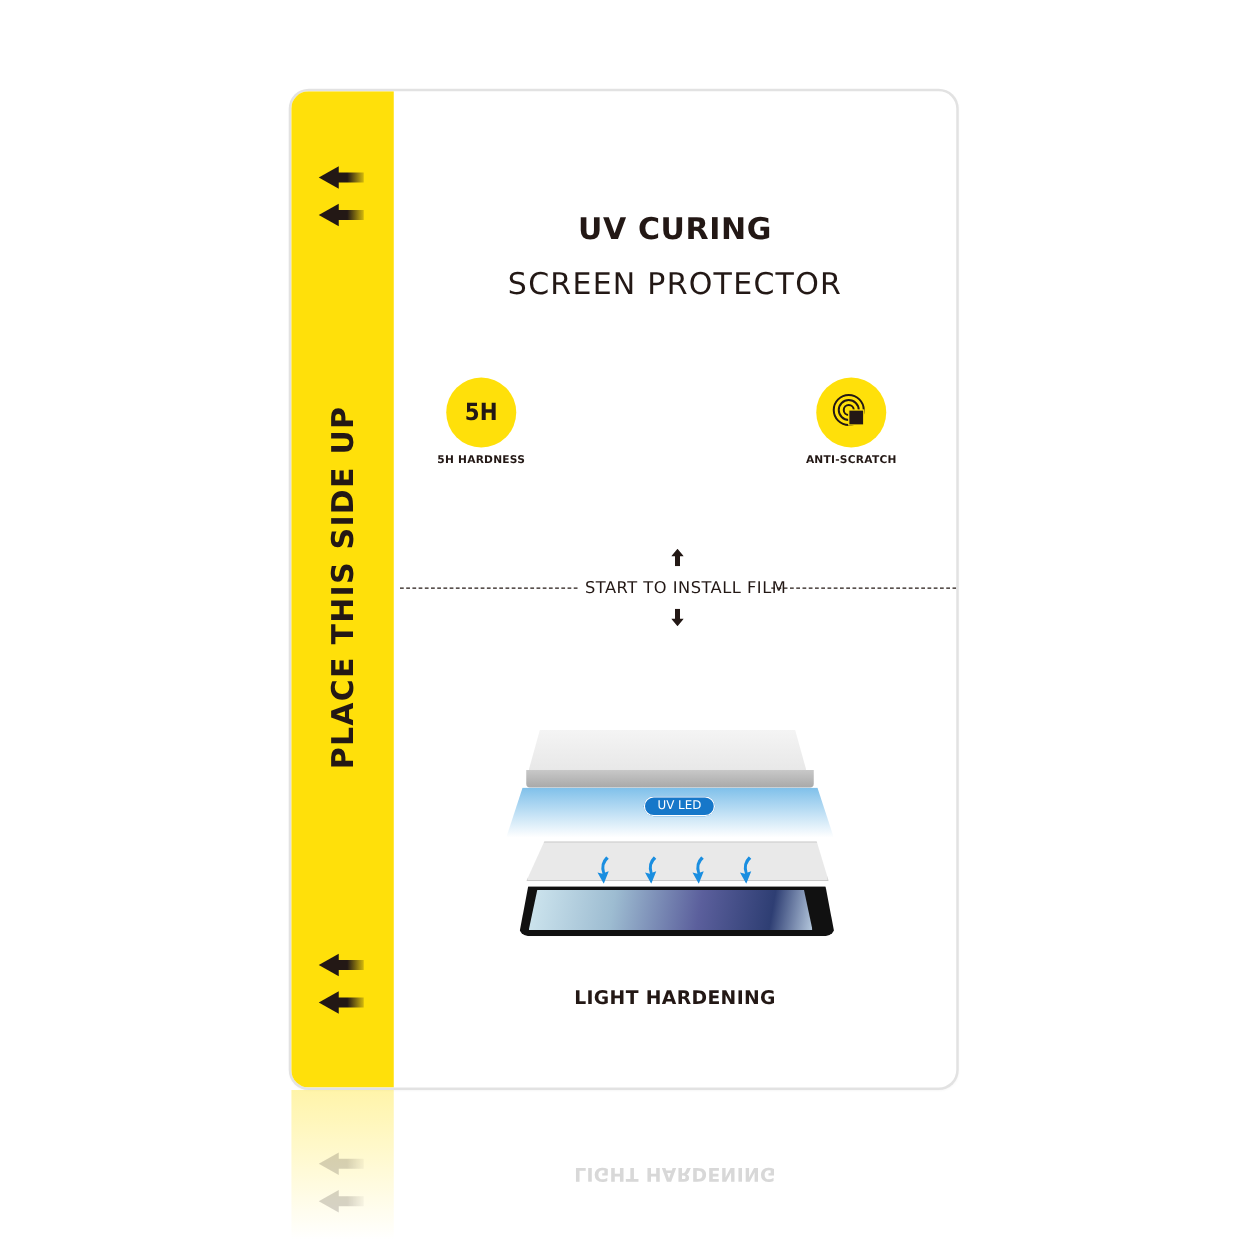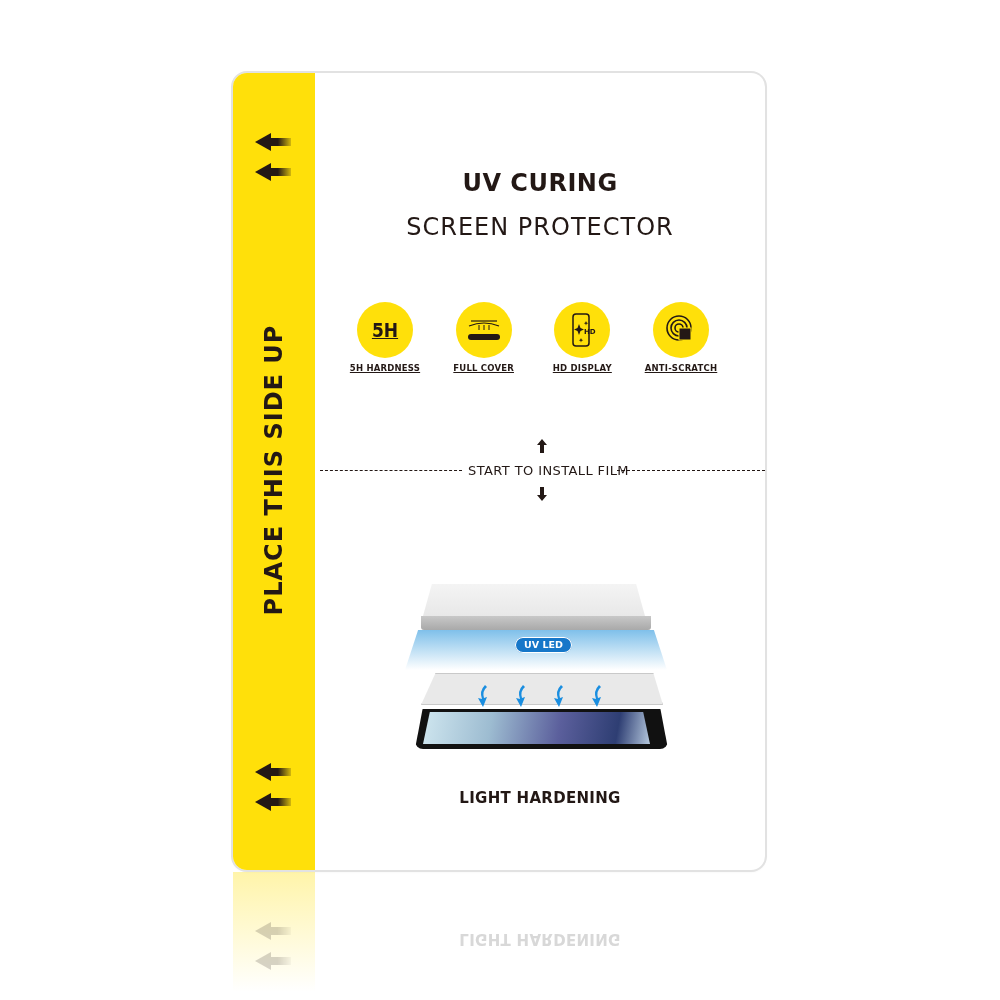--- a/index.html
+++ b/index.html
@@ -36,21 +36,21 @@
   .title1 {
     position: absolute; top: 96px; left: 0; right: 0; text-align: center;
     font-weight: bold; font-size: 24px; letter-spacing: 0.5px;
   }
   .title2 {
     position: absolute; top: 140px; left: 0; right: 0; text-align: center;
     font-weight: normal; font-size: 24px; letter-spacing: 1px;
   }
   .features {
     position: absolute; top: 229px; left: 22px; width: 392px;
-    display: flex; justify-content: space-between; text-decoration: underline;
+    display: flex; justify-content: space-between;
   }
   .feature { width: 96px; display: flex; flex-direction: column; align-items: center; }
   .feature .circle {
     width: 56px; height: 56px; border-radius: 50%; background: #ffe00a;
     display: flex; align-items: center; justify-content: center;
   }
   .feature .label {
     margin-top: 5px; font-size: 8.5px; font-weight: bold; letter-spacing: 0.2px; white-space: nowrap;
   }
   .fivehtext { font-family: "DejaVu Sans Condensed", "DejaVu Sans", sans-serif; font-weight: bold; font-size: 19px; color:#231815; }
@@ -72,21 +72,21 @@
     position: absolute; left: 16px; top: 35px; width: 230px; height: 14px;
     background: linear-gradient(#c8c8c8, #a9a9a9); border-radius: 0 0 3px 3px;
   }
   .uv-glow {
     position: absolute; left: 0; top: 49px; width: 262px; height: 40px;
     background: linear-gradient(#7fc0ea, rgba(180,220,245,0.0));
     clip-path: polygon(5% 0, 95% 0, 100% 100%, 0 100%);
   }
   .uv-badge {
     position: absolute; left: 110px; top: 56px; width: 57px; height: 16px; border-radius: 9px;
-    background: #1677c9; color: #fff; font-size: 9.5px; font-weight: bold; text-align: center; line-height: 16px;
+    background: #1677c9; color: #fff; font-size: 9.5px; font-weight: normal; text-align: center; line-height: 16px;
     box-shadow: 0 0 0 1px #ffffff inset;
   }
   .film {
     position: absolute; left: 16px; top: 92px; width: 240px; height: 30px;
     background: rgba(225,225,225,0.75); border: 1px solid #c9c9c9;
     clip-path: polygon(6% 0, 96% 0, 100% 100%, 0 100%);
   }
   .phone {
     position: absolute; left: 10px; top: 128px; width: 253px; height: 40px;
     background: #111; border-radius: 8px;
@@ -145,45 +145,20 @@
   <div class="content">
     <div class="title1">UV CURING</div>
     <div class="title2">SCREEN PROTECTOR</div>
 
     <div class="features">
       <div class="feature">
         <div class="circle">
           <span class="fivehtext">5H</span>
         </div>
         <div class="label">5H HARDNESS</div>
-      </div>
-      <div class="feature">
-        <div class="circle">
-          <svg width="38" height="28" viewBox="0 0 38 28">
-            <path d="M4 10 Q19 4 34 10" fill="none" stroke="#231815" stroke-width="1.2"></path>
-            <line x1="6" y1="5" x2="32" y2="5" stroke="#231815" stroke-width="1.2"></line>
-            <line x1="14" y1="9" x2="14" y2="14" stroke="#231815" stroke-width="1"></line>
-            <line x1="19" y1="9" x2="19" y2="14" stroke="#231815" stroke-width="1"></line>
-            <line x1="24" y1="9" x2="24" y2="14" stroke="#231815" stroke-width="1"></line>
-            <rect x="3" y="18" width="32" height="6" rx="3" fill="#231815"></rect>
-          </svg>
-        </div>
-        <div class="label">FULL COVER</div>
-      </div>
-      <div class="feature">
-        <div class="circle">
-          <svg width="30" height="36" viewBox="0 0 30 36">
-            <rect x="6" y="2" width="16" height="32" rx="3" fill="none" stroke="#231815" stroke-width="1.5"></rect>
-            <path d="M12 12 L13.5 16 L17 17.5 L13.5 19 L12 23 L10.5 19 L7 17.5 L10.5 16 Z" fill="#231815"></path>
-            <path d="M19 9 l0.6 1.6 1.6 0.6 -1.6 0.6 -0.6 1.6 -0.6 -1.6 -1.6 -0.6 1.6 -0.6Z" fill="#231815"></path>
-            <path d="M14 26 l0.6 1.6 1.6 0.6 -1.6 0.6 -0.6 1.6 -0.6 -1.6 -1.6 -0.6 1.6 -0.6Z" fill="#231815"></path>
-            <text x="17" y="22" font-size="7" font-weight="bold" fill="#231815" font-family="DejaVu Sans, sans-serif">HD</text>
-          </svg>
-        </div>
-        <div class="label">HD DISPLAY</div>
       </div>
       <div class="feature">
         <div class="circle">
           <svg width="34" height="34" viewBox="0 0 34 34">
             <circle cx="15" cy="15" r="12" fill="none" stroke="#231815" stroke-width="1.6"></circle>
             <circle cx="15" cy="15" r="8" fill="none" stroke="#231815" stroke-width="1.6"></circle>
             <circle cx="15" cy="15" r="4" fill="none" stroke="#231815" stroke-width="1.6"></circle>
             <rect x="15" y="15" width="12" height="12" fill="#231815" stroke="#ffe00a" stroke-width="1"></rect>
           </svg>
         </div>

